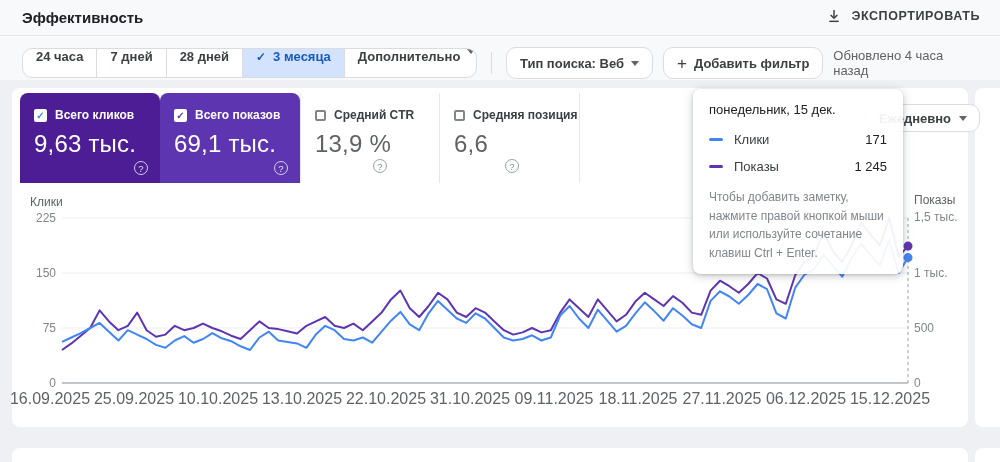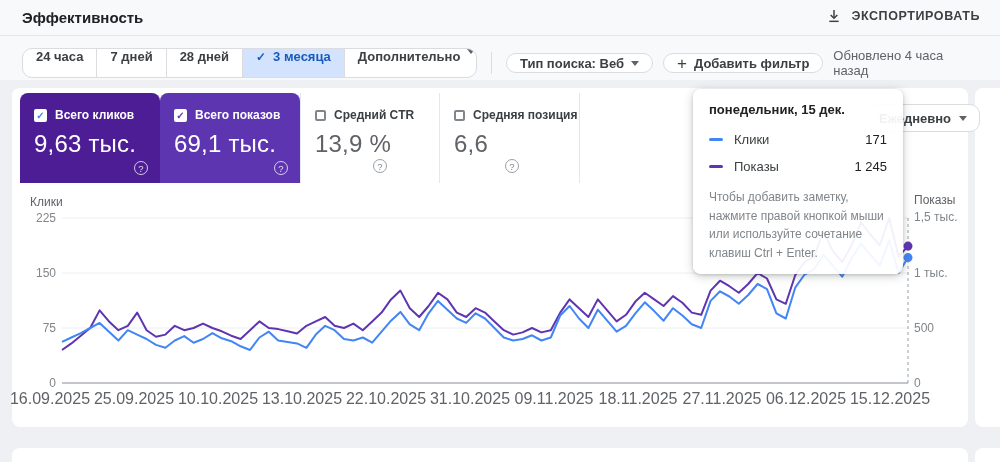--- a/index.html
+++ b/index.html
@@ -11,21 +11,21 @@
   .page-title { position:absolute; left:22px; top:9px; font-size:15px; font-weight:700; color:#202124; }
   .export-btn { position:absolute; right:20px; top:8px; display:flex; align-items:center; gap:9px; font-size:12.5px; font-weight:700; color:#3c4043; letter-spacing:.6px; cursor:pointer; }
 
   .toolbar { position:absolute; left:22px; top:48px; width:956px; height:30px; display:flex; align-items:center; }
   .seg { display:flex; height:30px; border:1px solid #dadce0; border-radius:10px; background:#fff; overflow:hidden; }
   .seg-item { display:flex; gap:7px; padding:0 13px; font-size:13px; font-weight:700; color:#3c4043; border-left:1px solid #dadce0; cursor:pointer; white-space:nowrap; }
   .seg-item:first-child { border-left:none; }
   .seg-item.selected { background:#d3e3fd; color:#185abc; }
   .seg-check::before { content:"✓"; font-size:12px; color:#185abc; }
   .vsep { width:1px; height:22px; background:#dadce0; margin:0 14px; }
-  .chip { display:flex; align-items:center; gap:7px; height:20px; padding:0 13px; border:1px solid #dadce0; border-radius:10px; background:#fff; font-size:13px; font-weight:700; color:#3c4043; cursor:pointer; margin-right:10px; white-space:nowrap; }
+  .chip { display:flex; align-items:center; gap:7px; height:32px; padding:0 13px; border:1px solid #dadce0; border-radius:10px; background:#fff; font-size:13px; font-weight:700; color:#3c4043; cursor:pointer; margin-right:10px; white-space:nowrap; }
   .caret { width:0; height:0; border-left:4px solid transparent; border-right:4px solid transparent; border-top:5px solid #5f6368; }
   .plus-icon::before { content:"+"; font-size:17px; font-weight:400; color:#3c4043; line-height:1; }
   .updated { margin-left:auto; font-size:13px; font-weight:400; color:#5f6368; }
 
   .main-card { position:absolute; left:12px; top:88px; width:956px; height:339px; background:#fff; border-radius:8px; }
   .side-sliver { position:absolute; left:975px; top:88px; width:25px; height:339px; background:#fff; border-radius:8px 0 0 8px; }
   .bottom-card { position:absolute; left:12px; top:448px; width:956px; height:14px; background:#fff; border-radius:8px 8px 0 0; }
   .bottom-sliver { position:absolute; left:975px; top:448px; width:25px; height:14px; background:#fff; border-radius:8px 0 0 0; }
 
   .tabs { position:absolute; left:8px; top:5px; display:flex; height:90px; }
@@ -55,21 +55,21 @@
   .axis-title { position:absolute; font-size:12px; color:#5f6368; }
   .ytick { position:absolute; font-size:12px; color:#80868b; }
   .ytick-left { left:0; width:44px; text-align:right; }
   .ytick-right { left:902px; width:54px; text-align:left; }
   .xlabels { position:absolute; left:-4px; top:302px; width:924px; display:flex; }
   .xlabel { width:84px; text-align:center; font-size:16px; color:#5f6368; white-space:nowrap; }
 
   .daily-chip { position:absolute; left:854px; top:16px; height:28px; display:flex; align-items:center; gap:8px; padding:0 12px; border:1px solid #dadce0; border-radius:10px; background:#fff; font-size:13px; font-weight:700; color:#3c4043; cursor:pointer; z-index:2; }
 
   .chart-tooltip { position:absolute; left:681px; top:1px; width:210px; padding:13px 16px 12px 16px; background:rgba(255,255,255,.93); border-radius:8px; box-shadow:0 2px 10px rgba(60,64,67,.28), 0 1px 3px rgba(60,64,67,.18); z-index:3; }
-  .tt-title { font-size:13px; font-weight:700; color:#202124; margin-bottom:9px; }
+  .tt-title { font-size:13px; font-weight:400; color:#202124; margin-bottom:9px; }
   .tt-row { display:flex; align-items:center; gap:11px; height:27px; }
   .tt-swatch { width:14px; height:3.5px; border-radius:2px; }
   .tt-label { font-size:13px; color:#3c4043; }
   .tt-value { margin-left:auto; font-size:13px; color:#202124; }
   .tt-note { margin-top:8px; font-size:12px; line-height:1.55; color:#80868b; }
 </style>
 </head>
 <body>
 
 <div class="top-band"></div>

